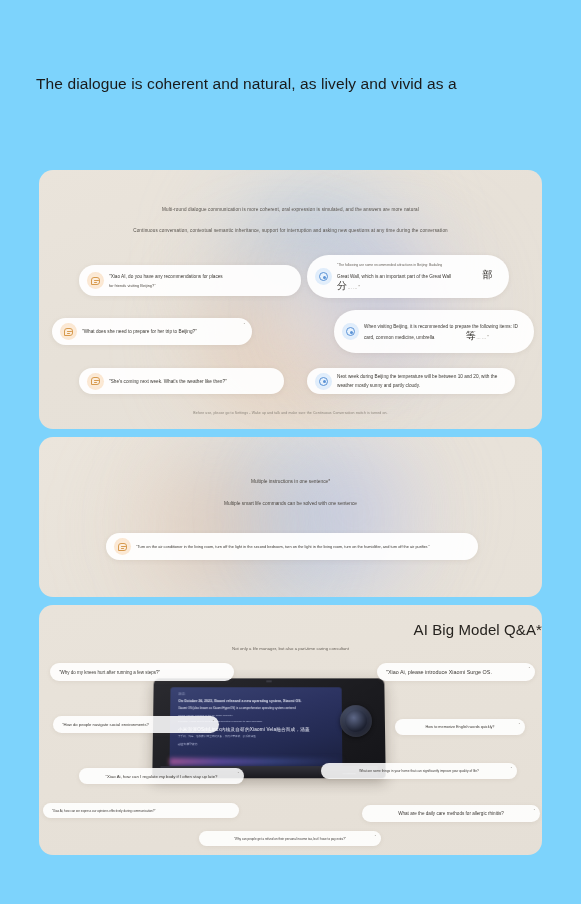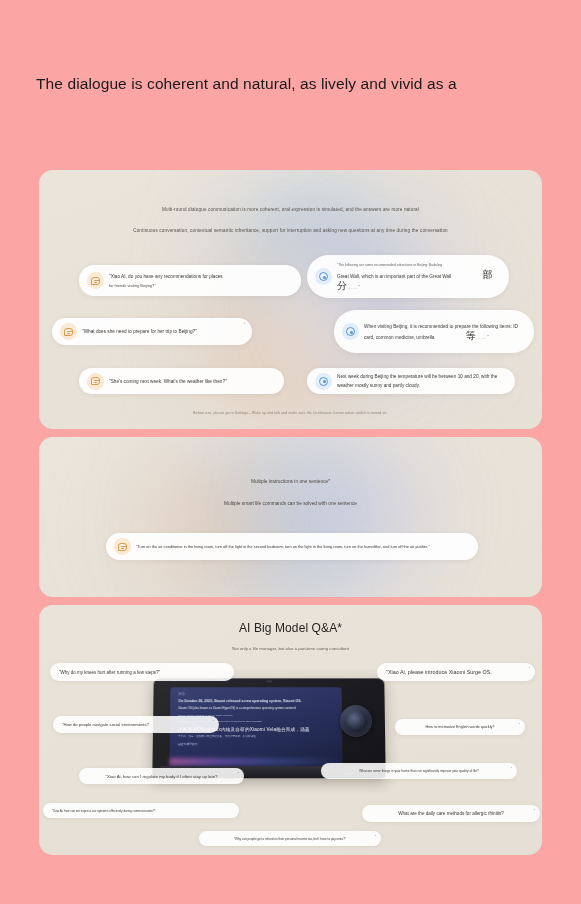--- a/index.html
+++ b/index.html
@@ -2,21 +2,21 @@
 <html><head>
 <meta charset="utf-8">
 <style>
   * { box-sizing: border-box; margin: 0; padding: 0; }
   html, body {
     width: 581px; height: 904px;
     background: #ffffff;
     font-family: "Liberation Sans", sans-serif;
     overflow: hidden;
   }
-  .page { position: relative; width: 581px; height: 904px; background: #fca5a5; }
+  .page { position: relative; width: 581px; height: 904px; background: #7dd3fc; }
 
   
   .headline {
     position: absolute; left: 36px; top: 62px; width: 510px;
     color: #1a1a1a; font-size: 15.5px; line-height: 44px;
     letter-spacing: .1px; font-weight: 400;
   }
   .headline .l2 { display: block; }
 
   
@@ -103,22 +103,22 @@
   .c2-title { position:absolute; left:0; right:0; top: 42px; text-align:center;
     font-size: 4.8px; color:#4d4842; }
   .c2-sub { position:absolute; left:0; right:0; top: 64px; text-align:center;
     font-size: 4.8px; color:#4d4842; }
   #b7 { left: 67px; top: 96px; width: 372px; height: 27px; }
   #b7 .bub-text { font-size: 3.9px; }
 
   
   #card3 { left: 39px; top: 605px; width: 503px; height: 250px;
     background: linear-gradient(170deg,#e9e3da 0%,#e7e1d8 55%,#e5dfd6 100%); }
-  .c3-title { position:absolute; left:0; right:0; top: 16px; text-align:center;
-    font-size: 12px; color:#26231f; font-weight: 400; letter-spacing:.1px; }
+  .c3-title { position:absolute; left:0; right:0; top: 16px; text-align:right;
+    font-size: 15px; color:#26231f; font-weight: 400; letter-spacing:.1px; }
   .c3-sub { position:absolute; left:0; right:0; top: 41px; text-align:center;
     font-size: 4.3px; color:#6a645c; }
 
   
   .device {
     position: absolute; left: 114px; top: 73px; width: 232px; height: 100px;
     background: linear-gradient(150deg,#2b2b30 0%,#1c1c20 55%,#141418 100%);
     border-radius: 6px 6px 4px 4px;
     box-shadow: 0 4px 14px rgba(40,30,20,.30);
     overflow: hidden;

